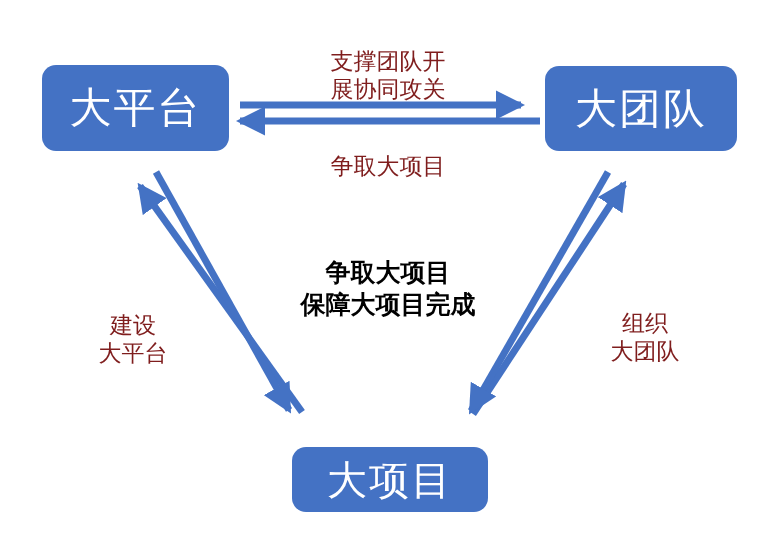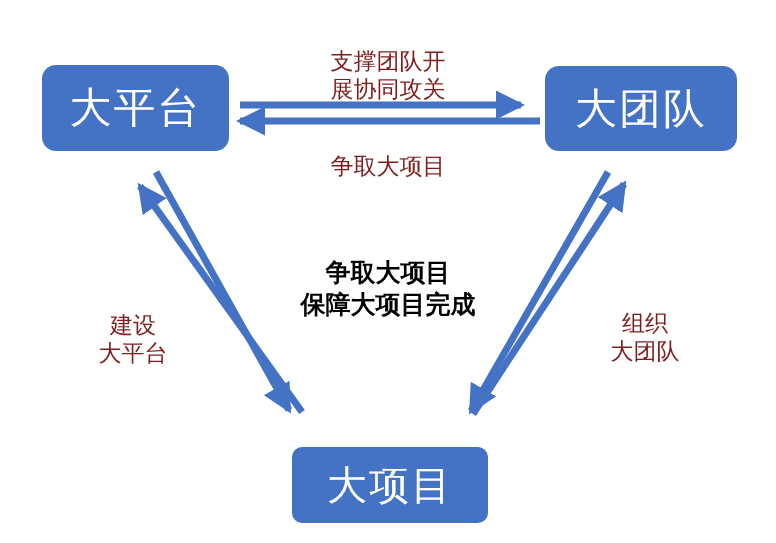--- a/index.html
+++ b/index.html
@@ -56,23 +56,22 @@
     left: 545px;
     top: 66px;
     width: 192px;
     height: 85px;
     font-size: 42px;
   }
   #node-project {
     left: 292px;
     top: 447px;
     width: 196px;
-    height: 76px;
+    height: 65px;
     font-size: 40px;
-    border-radius: 10px;
   }
   .edge-label {
     position: absolute;
     text-align: center;
     line-height: 1.22;
     white-space: pre-line;
     font-size: 23px;
     color: #7f1d1d;
     user-select: none;
     margin-top: 21px;

